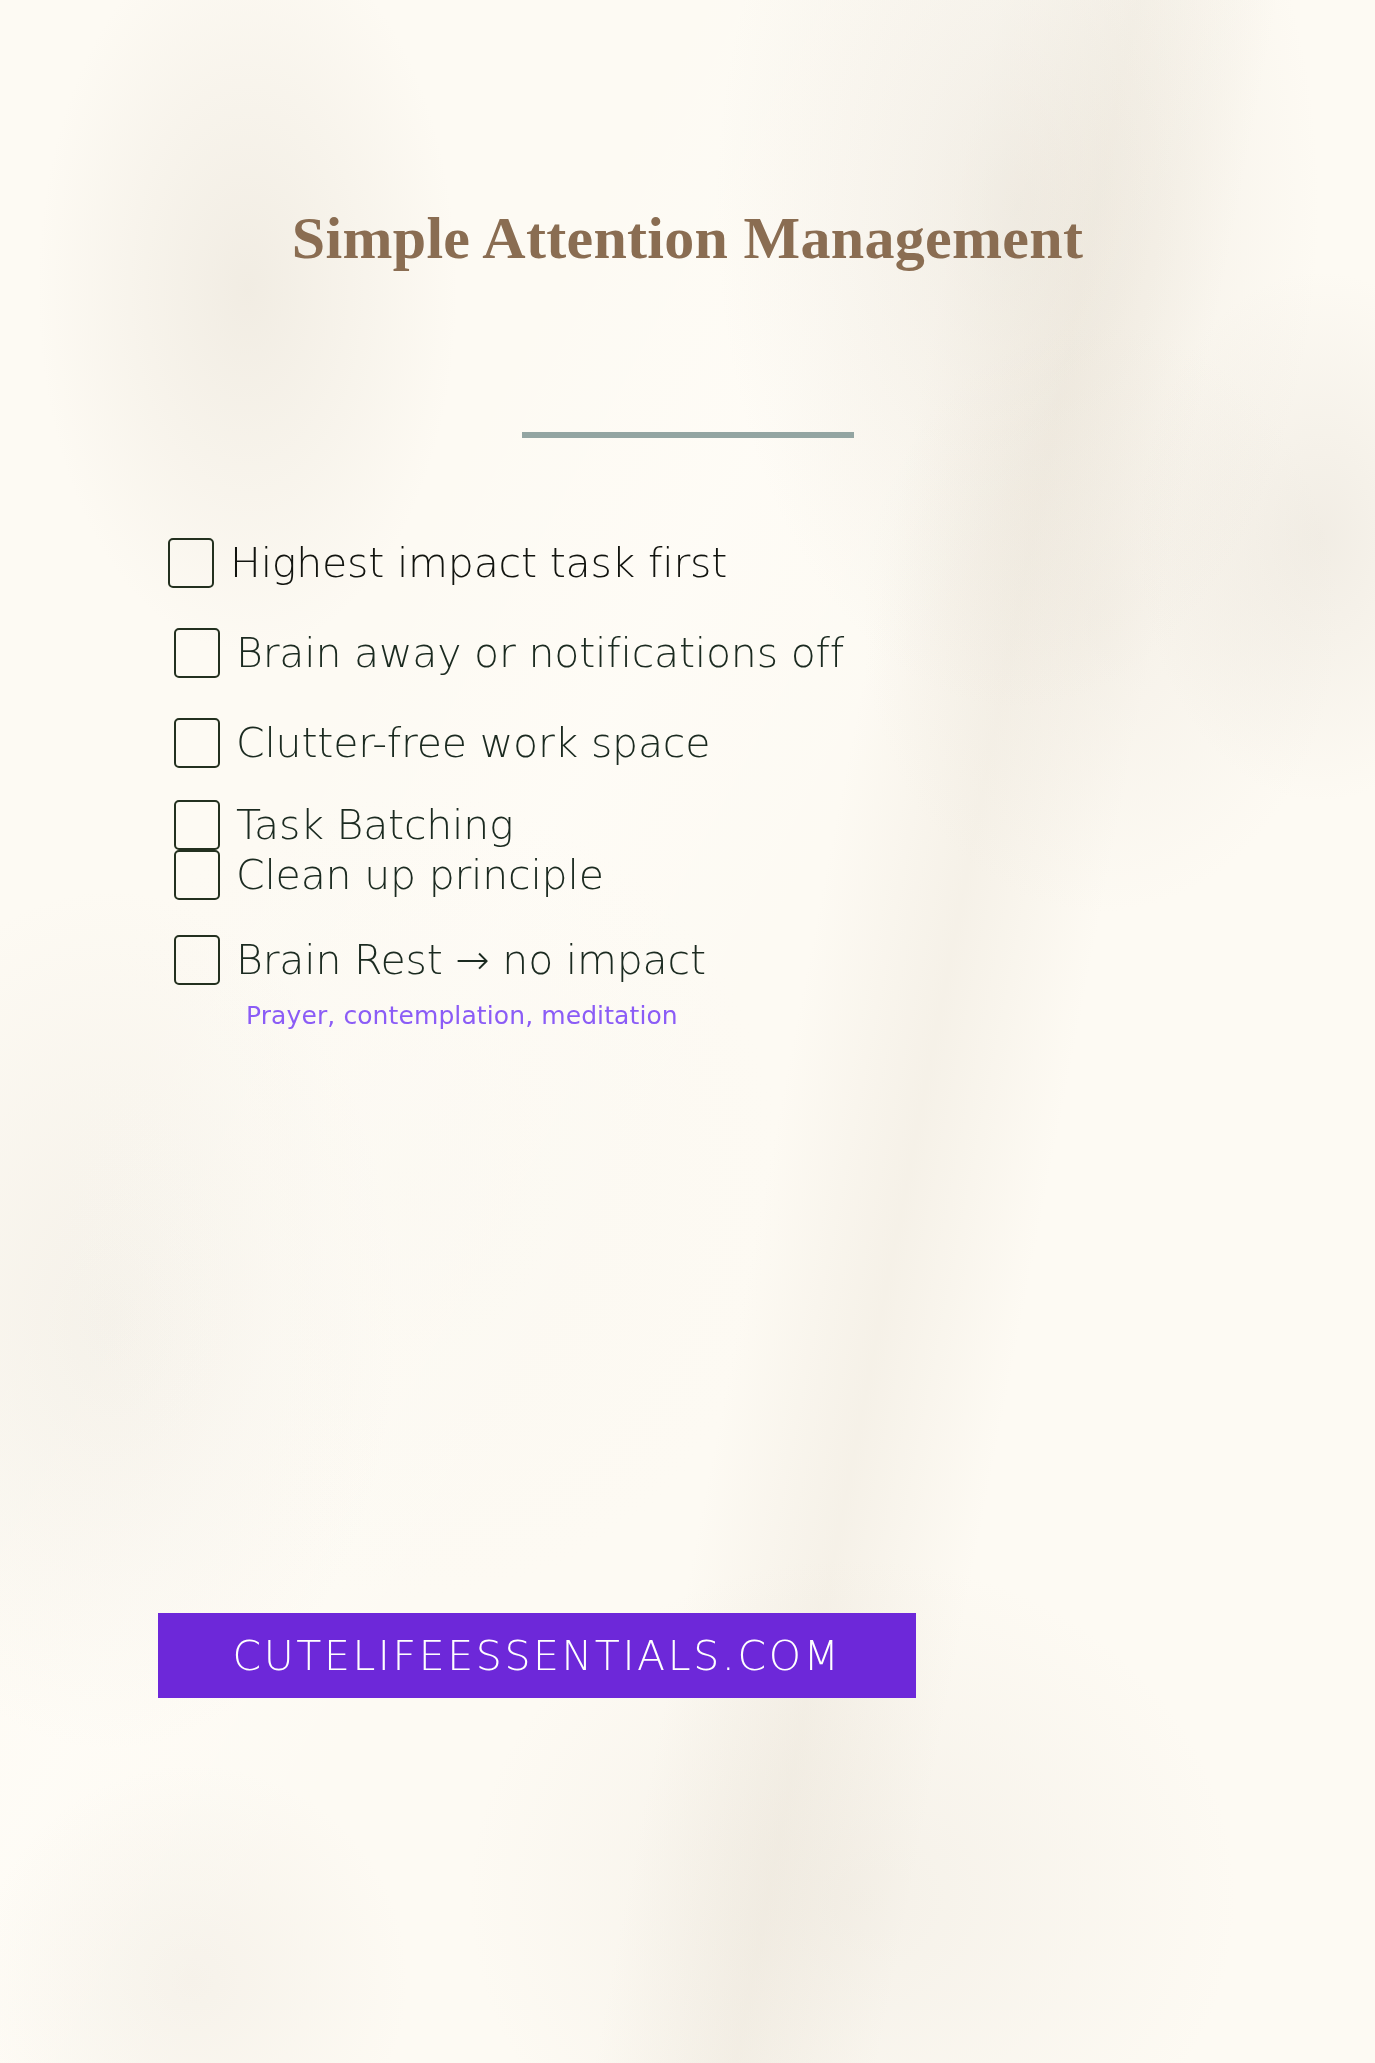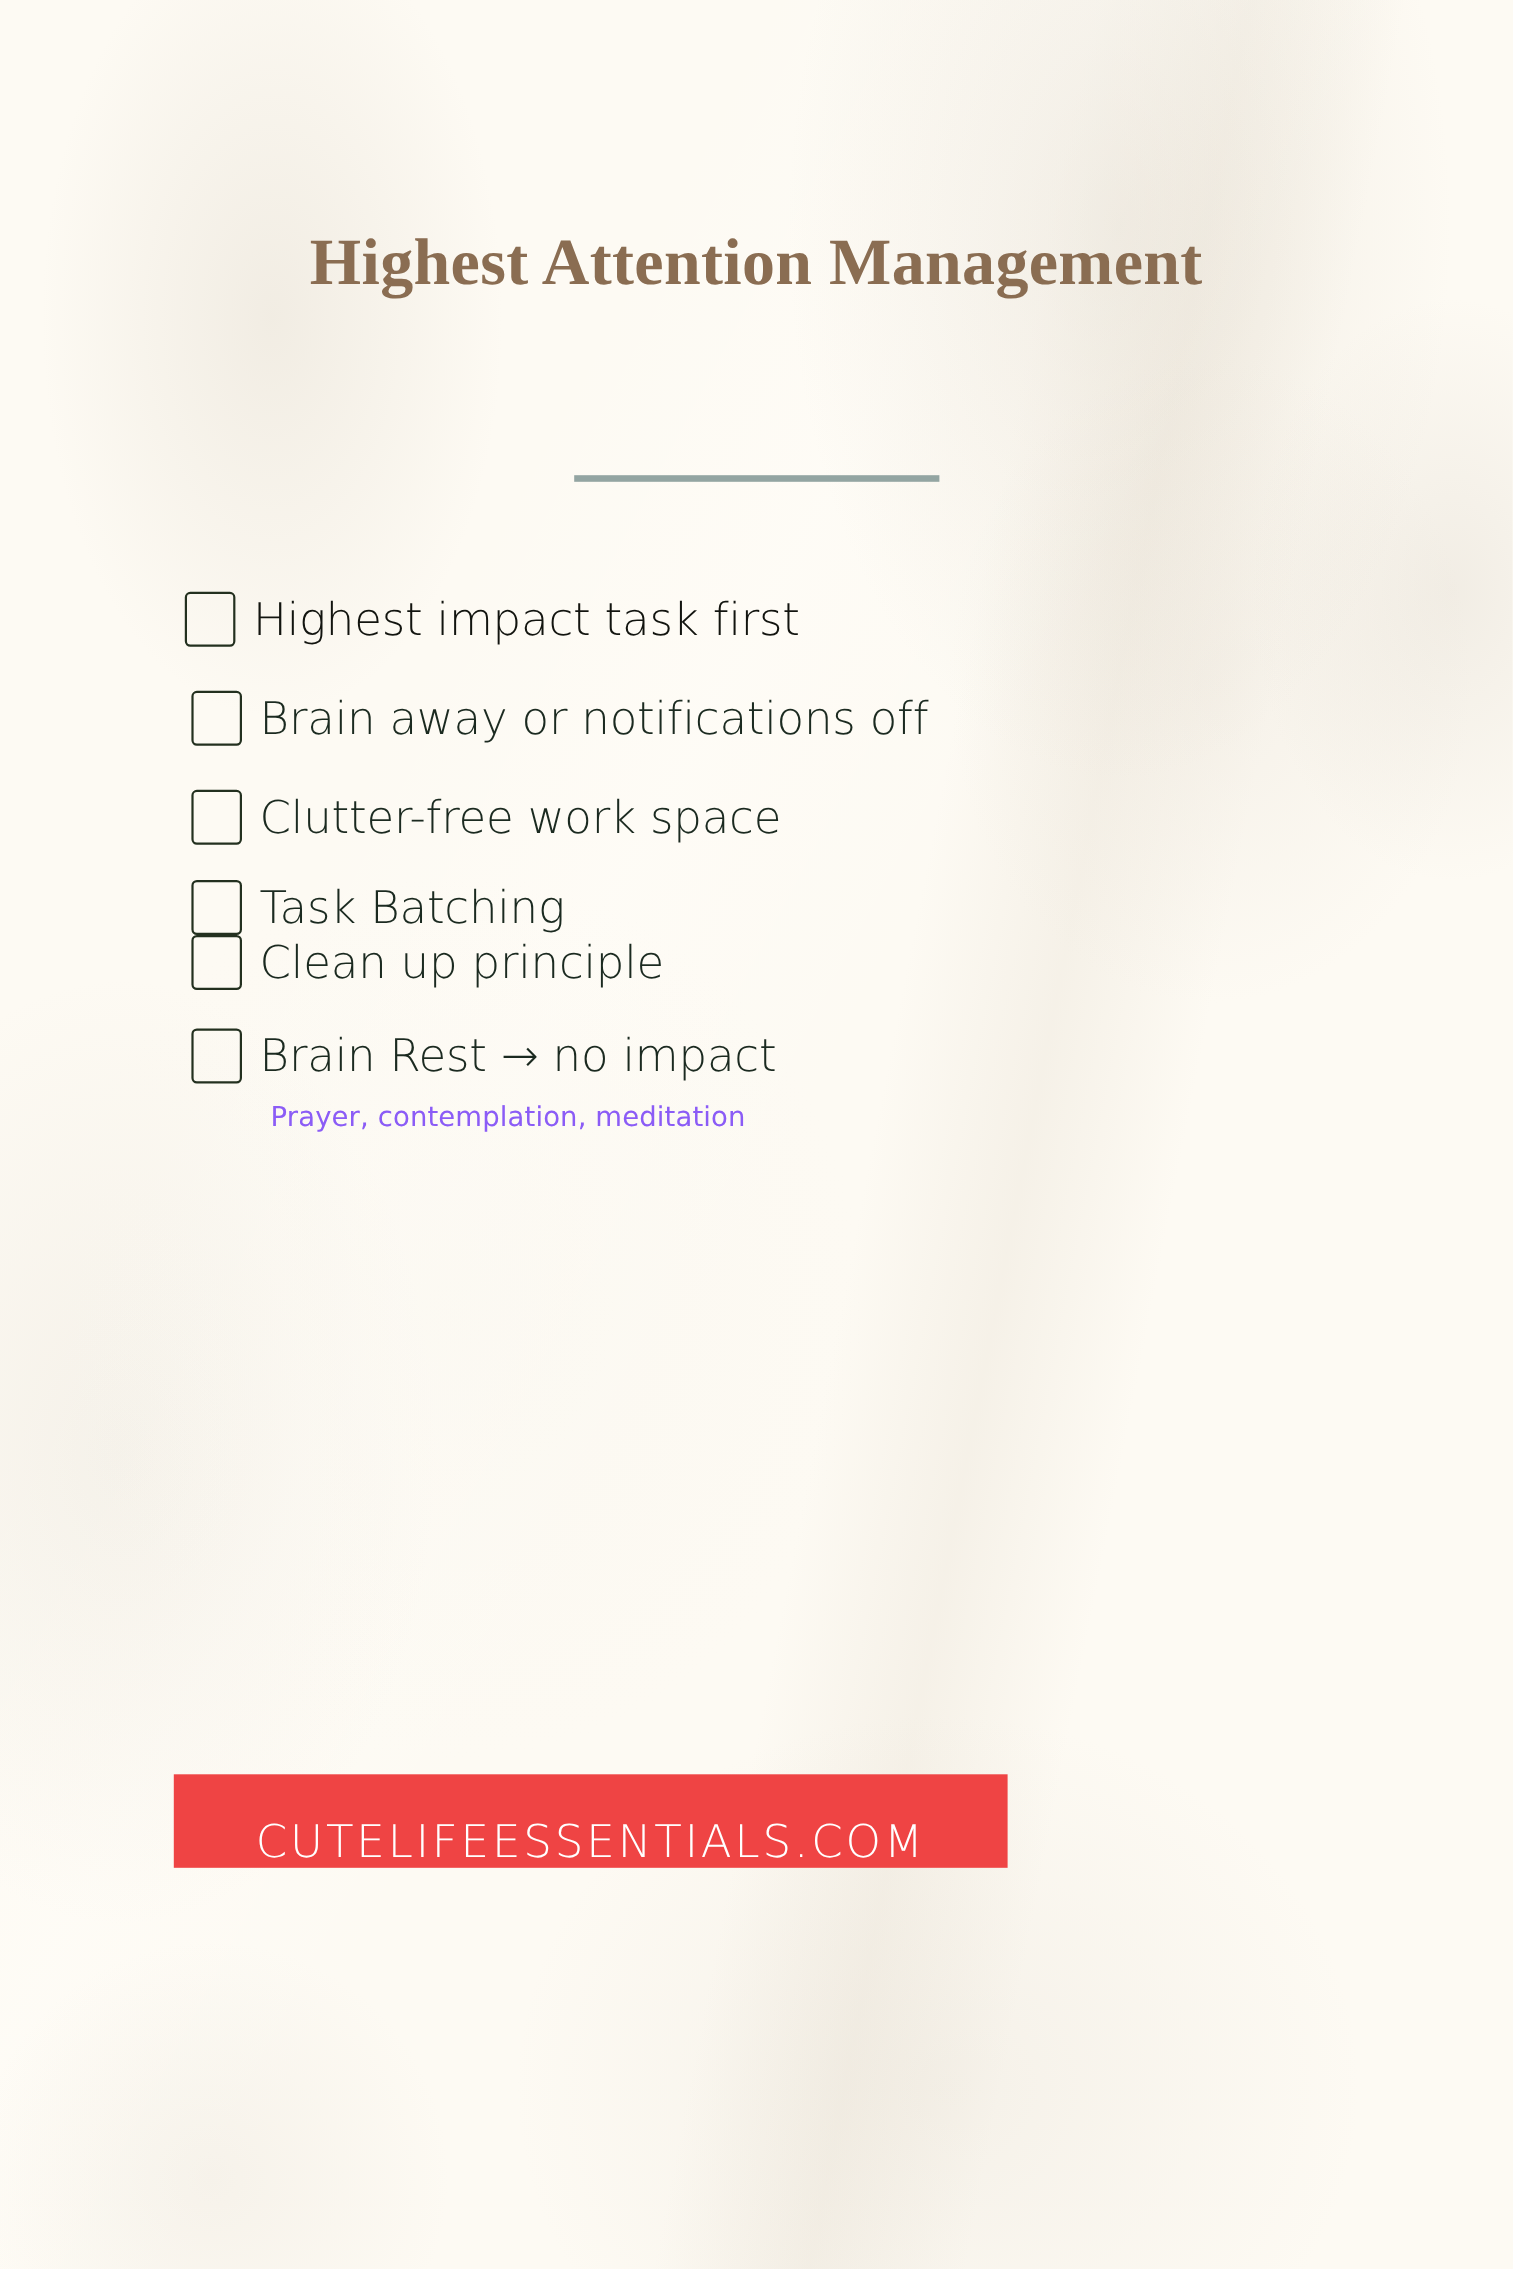--- a/index.html
+++ b/index.html
@@ -126,43 +126,43 @@
     white-space: nowrap;
   }
 
   
   .footer-banner {
     position: absolute;
     left: 158px;
     top: 1613px;
     width: 758px;
     height: 85px;
-    background: #ef4444;
+    background: #6d28d9;
     display: flex;
-    align-items: flex-end;
+    align-items: center;
     justify-content: center;
   }
   .footer-text {
     font-family: "DejaVu Sans", "Liberation Sans", sans-serif;
     font-weight: 300;
     font-size: 41px;
     color: #ffffff;
     letter-spacing: 2.6px;
     white-space: nowrap;
   }
 </style>
 </head>
 <body>
 
 <div id="bg-texture"></div>
 
 <div id="page">
 
   <div class="title-block">
-    <div class="title-line">Highest Attention Management</div>
+    <div class="title-line">Simple Attention Management</div>
   </div>
 
   <div class="divider"></div>
 
   <div class="checklist">
 
     <div class="check-row r0">
       <div class="checkbox"></div>
       <div class="check-label">Highest impact task first</div>
     </div>

